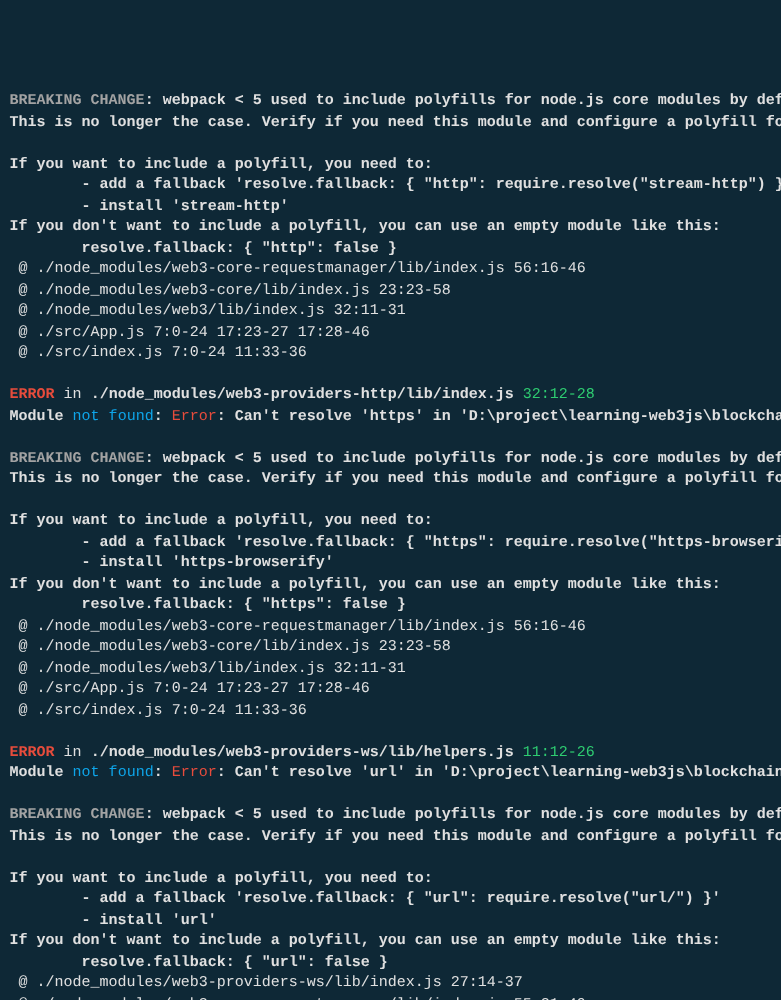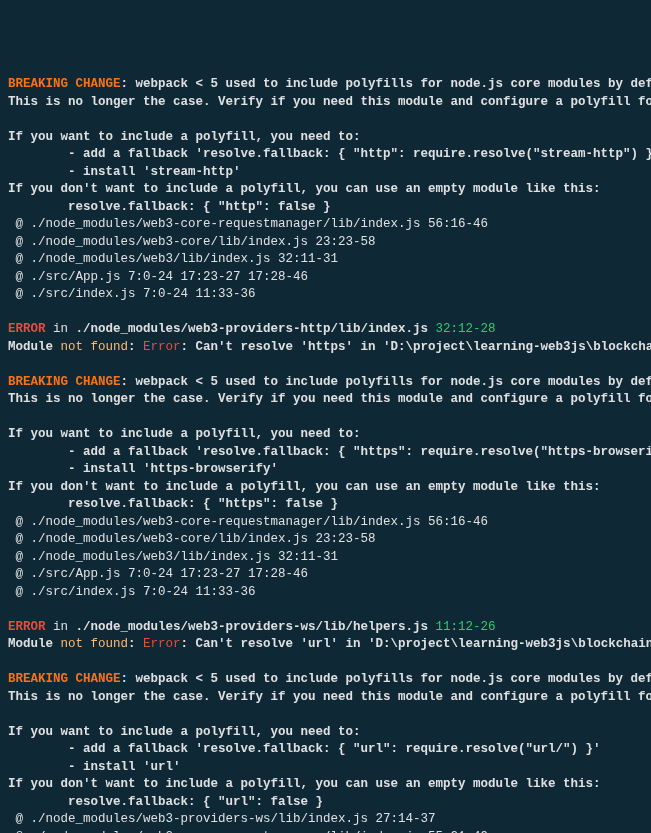--- a/index.html
+++ b/index.html
@@ -11,23 +11,23 @@
       background: #0e2836;
       color: #e0e0e0;
       font-family: "Consolas", "Courier New", monospace;
       font-size: 12.5px;
       line-height: 1.4;
       padding: 6px 8px;
       white-space: pre;
       width: 651px;
       overflow: hidden;
     }
-    .breaking { color: #f97316; font-weight: bold; }
+    .breaking { color: #a3a3a3; font-weight: bold; }
     .error-label { color: #e74c3c; font-weight: bold; }
-    .notfound { color: #fdba74; }
+    .notfound { color: #0ea5e9; }
     .err { color: #e74c3c; }
     .lineno { color: #2ecc71; font-weight: normal; }
     .bold { font-weight: bold; }
     .line { display: block; }
   </style>
 </head>
 <body>
 
 
 

